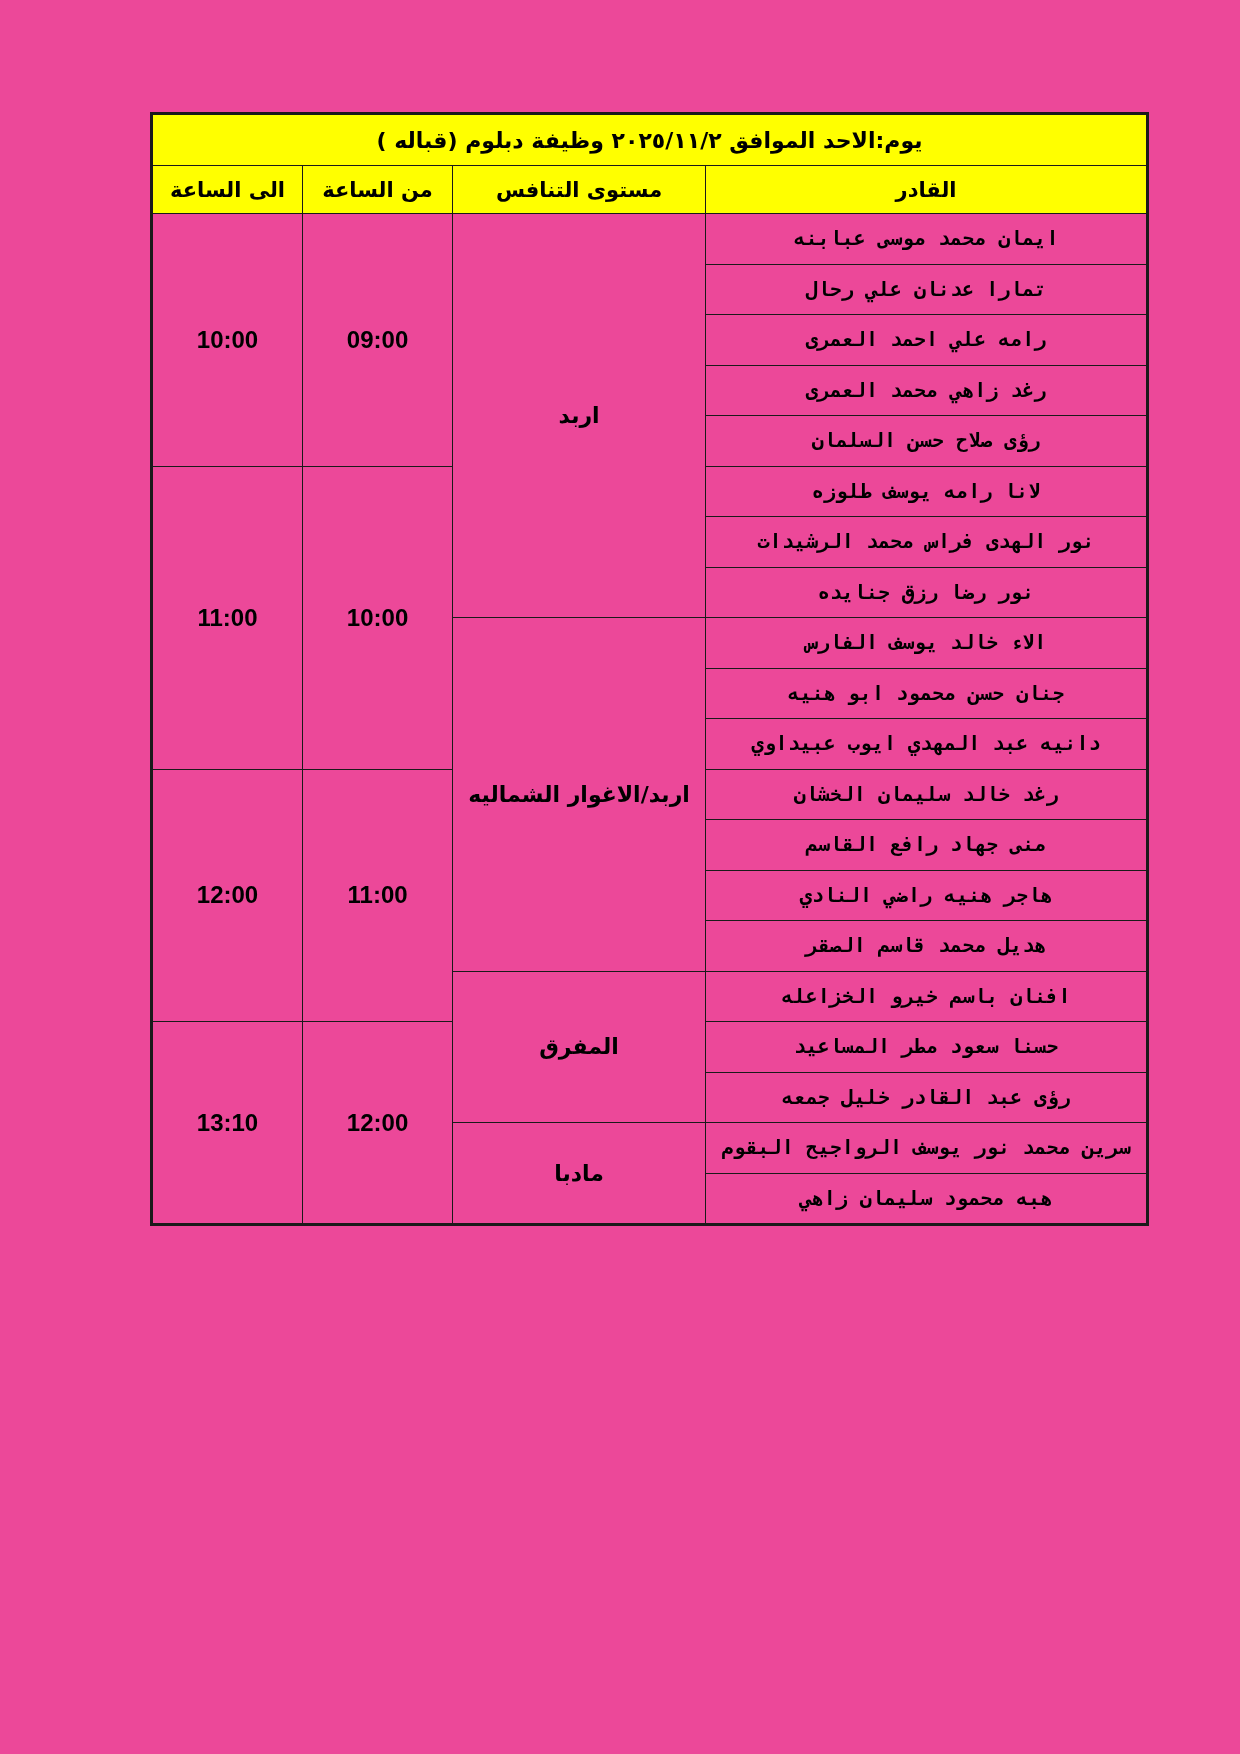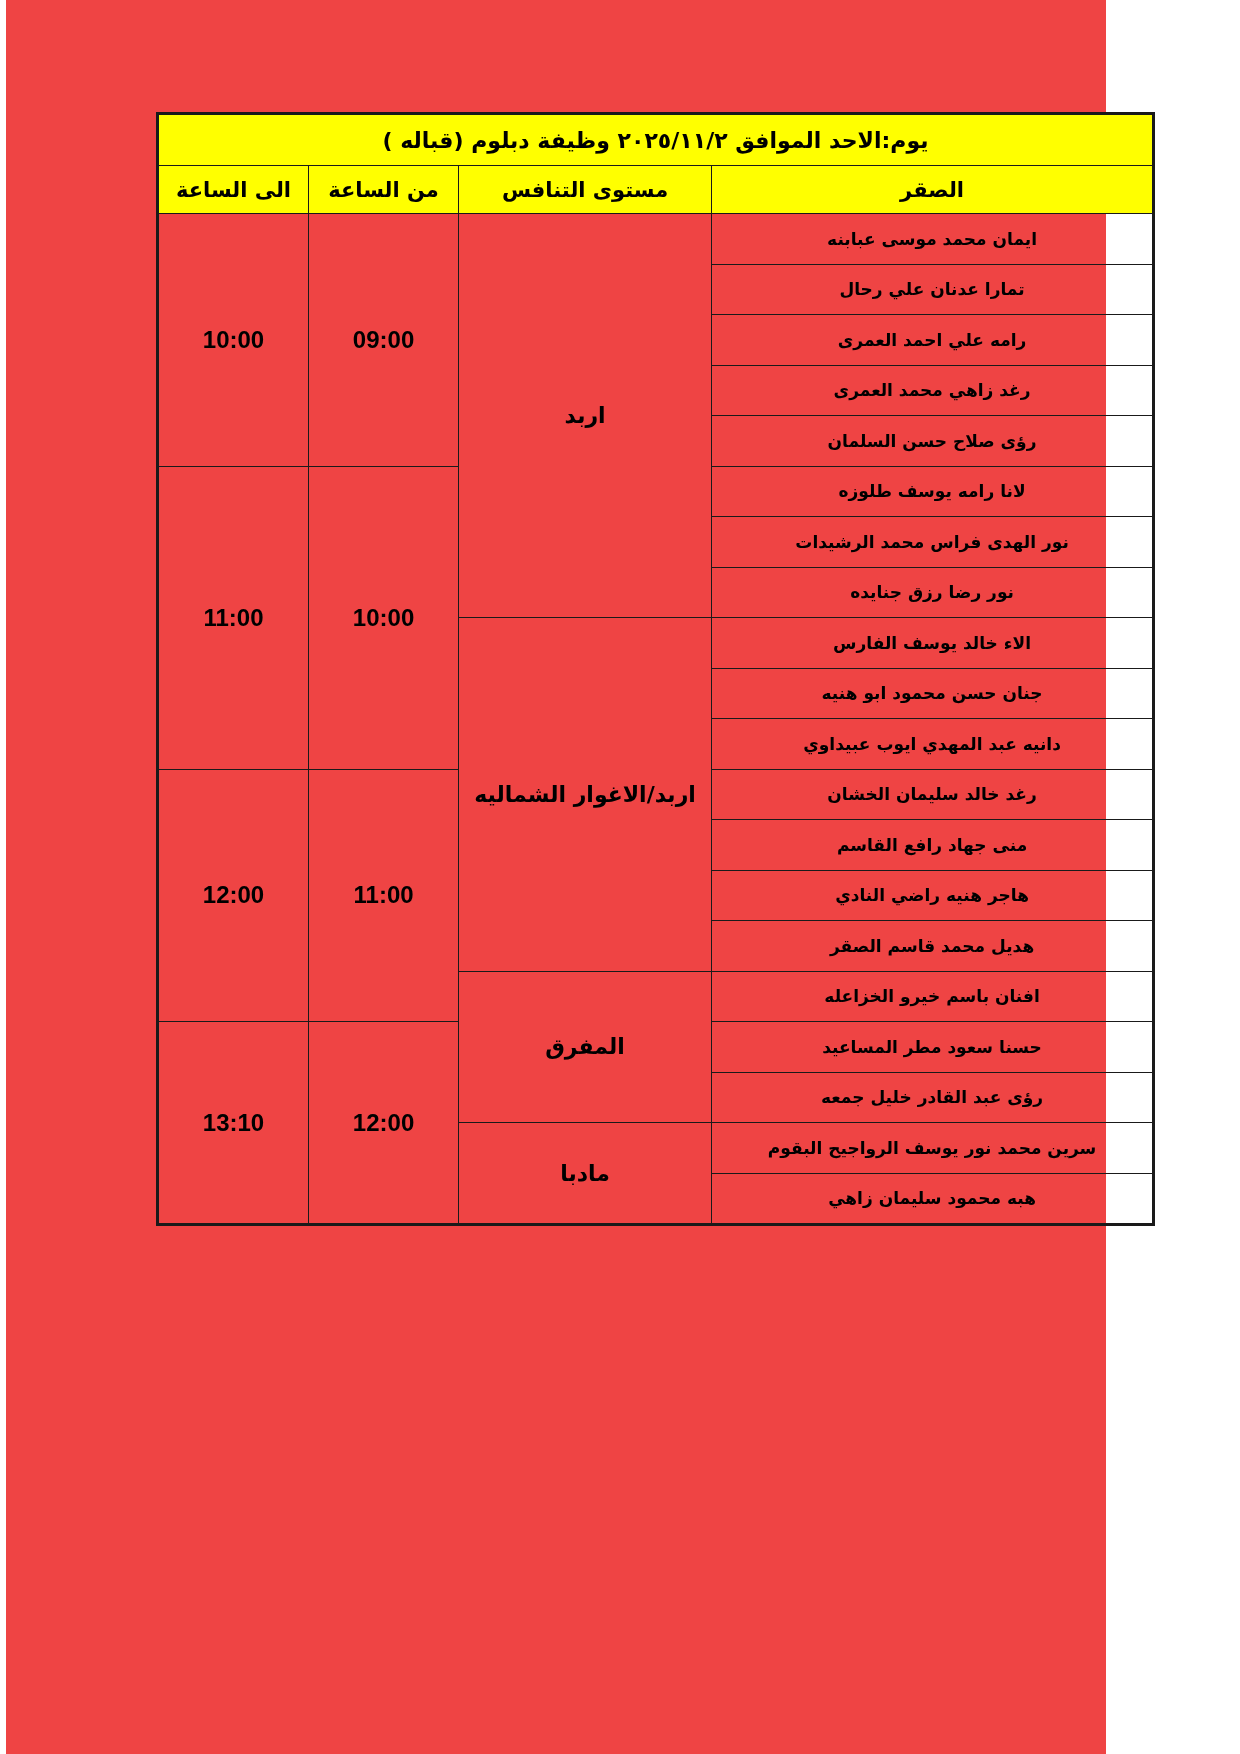--- a/index.html
+++ b/index.html
@@ -1,29 +1,29 @@
 <!DOCTYPE html>
 <html><head>
 <meta charset="utf-8">
 <style>
   html, body { margin: 0; padding: 0; background: #ffffff; }
   body { width: 1240px; height: 1754px; position: relative; font-family: "DejaVu Sans", "Liberation Sans", sans-serif; }
-  .page { position: absolute; left: 6px; top: 0; width: 1100px; height: 1754px; background: #ef4444; }
+  .page { position: absolute; left: 0; top: 0; width: 1240px; height: 1754px; background: #ec4899; }
   table.schedule {
     position: absolute; left: 150px; top: 112px; width: 996px;
     border-collapse: collapse; table-layout: fixed; direction: rtl;
     border: 3px solid #1a1a1a;
   }
   table.schedule td, table.schedule th {
     border: 1.5px solid #1a1a1a; text-align: center; vertical-align: middle;
     padding: 0; color: #000; font-weight: bold;
   }
   .title-row th { background: #ffff00; height: 50px; font-size: 22px; }
   .header-row th { background: #ffff00; height: 47px; font-size: 21px; }
-  td.name { height: 49.5px; font-size: 17px; font-weight: bold; }
+  td.name { height: 49.5px; font-size: 20px; font-weight: bold; font-family: Liberation Mono, monospace; }
   td.region { font-size: 22px; margin-left: 39px; }
   td.time { font-size: 24px; font-family: Liberation Sans, sans-serif; direction: ltr; }
   col.c-name { width: 442px; }
   col.c-region { width: 253px; }
   col.c-from { width: 150px; }
   col.c-to { width: 151px; }
 </style>
 </head>
 <body>
 
@@ -33,21 +33,21 @@
     <col class="c-name">
         <col class="c-region">
         <col class="c-from">
         <col class="c-to">
   </colgroup>
   <thead>
     <tr class="title-row">
       <th colspan="4">يوم:الاحد  الموافق ٢٠٢٥/١١/٢ وظيفة دبلوم (قباله  )</th>
     </tr>
     <tr class="header-row">
-      <th>الصقر</th>
+      <th>القادر</th>
       <th>مستوى التنافس</th>
       <th>من الساعة</th>
       <th>الى الساعة</th>
     </tr>
   </thead>
   <tbody>
     <tr>
       <td class="name">ايمان محمد موسى عبابنه</td>
       <td class="region" rowspan="8">اربد</td>
       <td class="time" rowspan="5">09:00</td>

